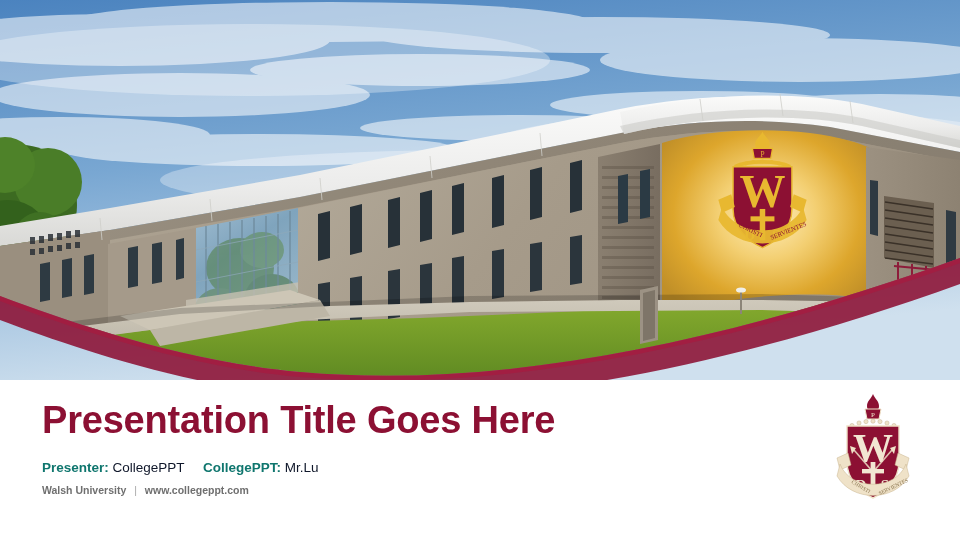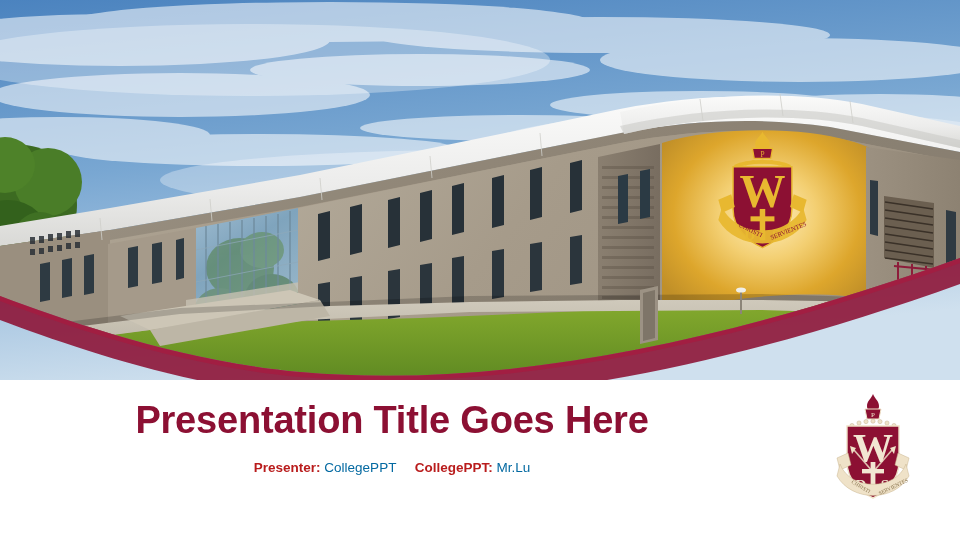--- a/index.html
+++ b/index.html
@@ -28,45 +28,44 @@
     overflow: hidden;
   }
   #photo-svg { display: block; }
 
   
   #text-block {
     position: absolute;
     left: 42px;
     top: 400px;
     width: 700px;
-    text-align: center;
   }
   #slide-title {
     font-size: 38px;
     font-weight: bold;
     color: #8c1033;
     letter-spacing: -0.2px;
     line-height: 1.1;
     margin: 0 0 18px 0;
     white-space: nowrap;
   }
   #meta-line {
     font-size: 13.5px;
     color: #6d6d6d;
     margin: 0 0 8px 0;
     line-height: 1.2;
     white-space: nowrap;
   }
   #meta-line .lbl {
     font-weight: bold;
-    color: #b91c1c;
+    color: #0f766e;
   }
   #meta-line .val {
     font-weight: normal;
-    color: #0369a1;
+    color: #0f172a;
   }
   #meta-line .gap {
     display: inline-block;
     width: 11px;
   }
   #org-line {
     font-size: 10.5px;
     font-weight: bold;
     color: #6f6f6f;
     line-height: 1.2;
@@ -408,20 +407,25 @@
     <div id="slide-title">Presentation Title Goes Here</div>
 
     <div id="meta-line">
       <span class="lbl">Presenter:</span>
       <span class="val">CollegePPT</span>
       <span class="gap"></span>
       <span class="lbl">CollegePPT:</span>
       <span class="val">Mr.Lu</span>
     </div>
 
+    <div id="org-line">
+      <span>Walsh University</span>
+      <span class="sep">|</span>
+      <span>www.collegeppt.com</span>
+    </div>
   </div>
 
   <div id="footer-crest">
     <svg width="74" height="112" viewBox="0 0 74 112" xmlns="http://www.w3.org/2000/svg">
 
       <path d="M37,2 C39,7 43,9 43,14 C43,18 40,20 37,20 C34,20 31,18 31,14 C31,9 35,7 37,2 Z" fill="#8c1033"></path>
       <path d="M29,17 L45,17 L43,27 L31,27 Z" fill="#8c1033" stroke="#efe2c8" stroke-width="1"></path>
       <text x="37" y="25" font-family="'Liberation Serif',serif" font-size="7" fill="#efe2c8" text-anchor="middle">P</text>
 
       <g fill="#efe2c8" stroke="#b9a583" stroke-width="0.4">

